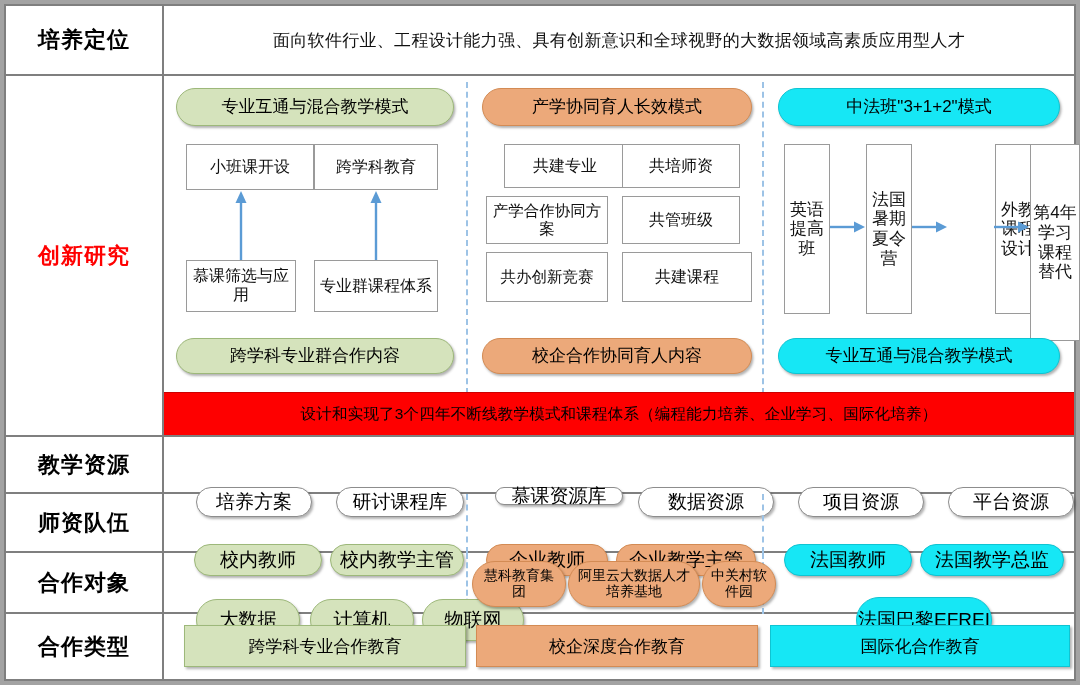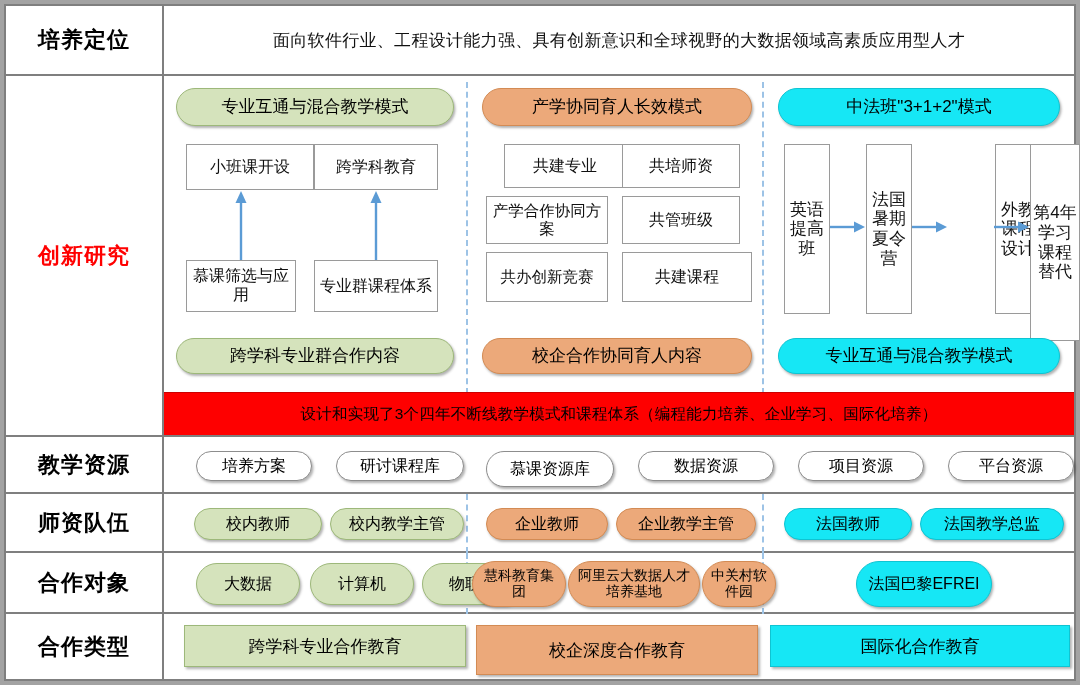--- a/index.html
+++ b/index.html
@@ -142,21 +142,21 @@
 
   
   #row3 { top: 431px; height: 57px; }
   
   #row4 { top: 488px; height: 59px; }
   
   #row5 { top: 547px; height: 61px; }
   
   #row6 { top: 608px; height: 65px; }
 
-  .sm { font-size: 16px; }
+  .sm { font-size: 19px; margin-top: 36px; }
   .xs { font-size: 14px; font-family: Liberation Mono, monospace; }
 </style>
 </head>
 <body>
 
 <div id="root">
   <div class="grid">
 
     <div class="row" id="row1">
       <div class="rowlabel">培养定位</div>
@@ -227,21 +227,21 @@
 
         <div class="banner">设计和实现了3个四年不断线教学模式和课程体系（编程能力培养、企业学习、国际化培养）</div>
       </div>
     </div>
 
     <div class="row" id="row3">
       <div class="rowlabel">教学资源</div>
       <div class="rowbody">
         <div class="pill c-white sm" style="left:32px; top:14px; width:116px; height:30px;">培养方案</div>
         <div class="pill c-white sm" style="left:172px; top:14px; width:128px; height:30px;">研讨课程库</div>
-        <div class="pill c-white sm" style="left:322px; top:14px; width:128px; height:36px;">慕课资源库</div>
+        <div class="pill c-white sm" style="left:331px; top:14px; width:128px; height:18px;">慕课资源库</div>
         <div class="pill c-white sm" style="left:474px; top:14px; width:136px; height:30px;">数据资源</div>
         <div class="pill c-white sm" style="left:784px; top:14px; width:126px; height:30px;">平台资源</div>
         <div class="pill c-white sm" style="left:634px; top:14px; width:126px; height:30px;">项目资源</div>
       </div>
     </div>
 
     <div class="row" id="row4">
       <div class="rowlabel">师资队伍</div>
       <div class="rowbody">
         <div class="vdash" style="left:302px; top:0px; height:59px;"></div>
@@ -273,19 +273,19 @@
         <div class="pill c-orange xs" style="left:538px; top:8px; width:74px; height:46px; padding:0 5px;">中关村软件园</div>
 
         <div class="pill c-cyan sm" style="left:692px; top:8px; width:136px; height:46px;">法国巴黎EFREI</div>
       </div>
     </div>
 
     <div class="row last" id="row6">
       <div class="rowlabel">合作类型</div>
       <div class="rowbody">
         <div class="flatrect c-green" style="left:20px; top:11px; width:282px; height:42px; font-size:17px;">跨学科专业合作教育</div>
-        <div class="flatrect c-orange" style="left:312px; top:11px; width:282px; height:50px; font-size:17px;text-align:center;">校企深度合作教育</div>
+        <div class="flatrect c-orange" style="left:312px; top:11px; width:282px; height:42px; font-size:17px;text-align:center;">校企深度合作教育</div>
         <div class="flatrect c-cyan" style="left:606px; top:11px; width:300px; height:42px; font-size:17px;">国际化合作教育</div>
       </div>
     </div>
 
   </div>
 </div>
 
 </body></html>

